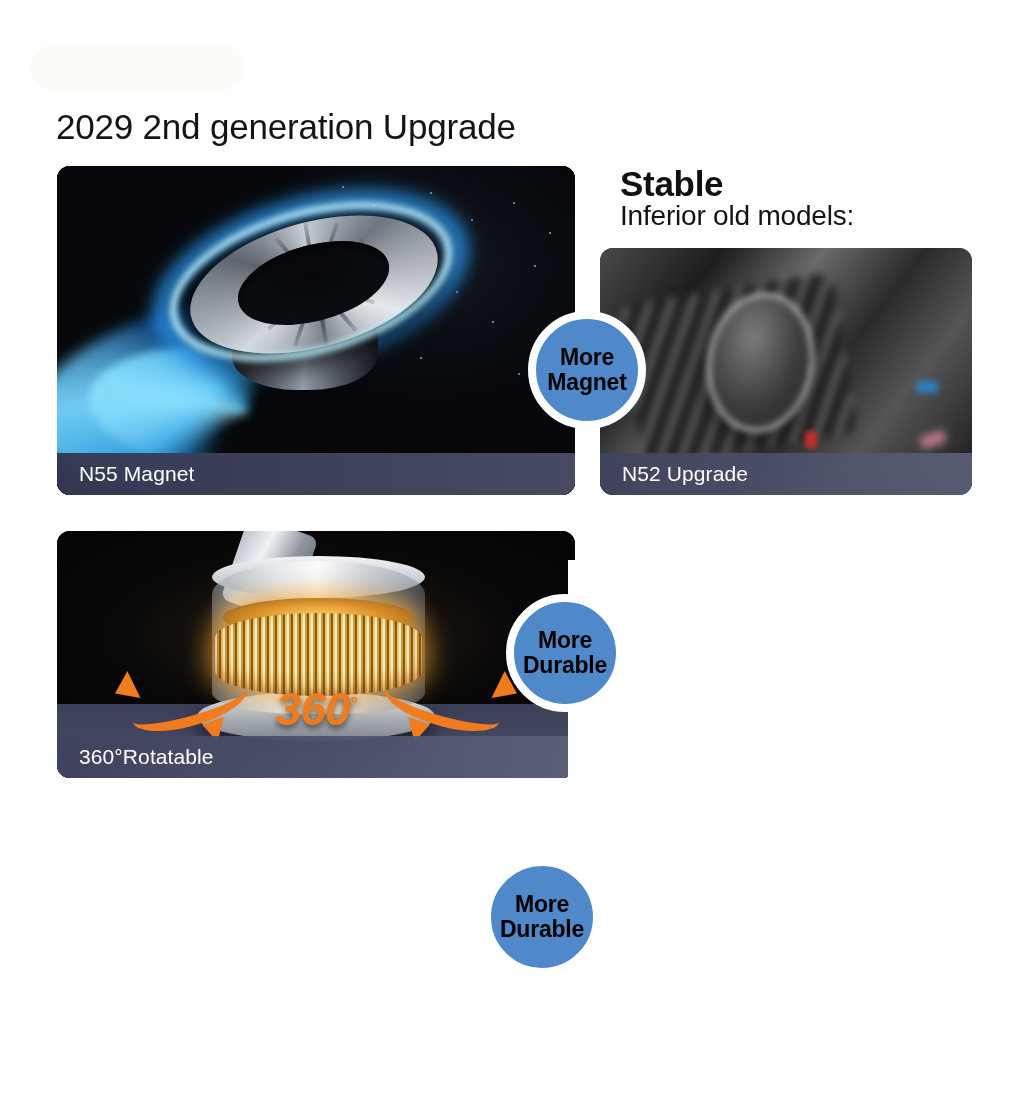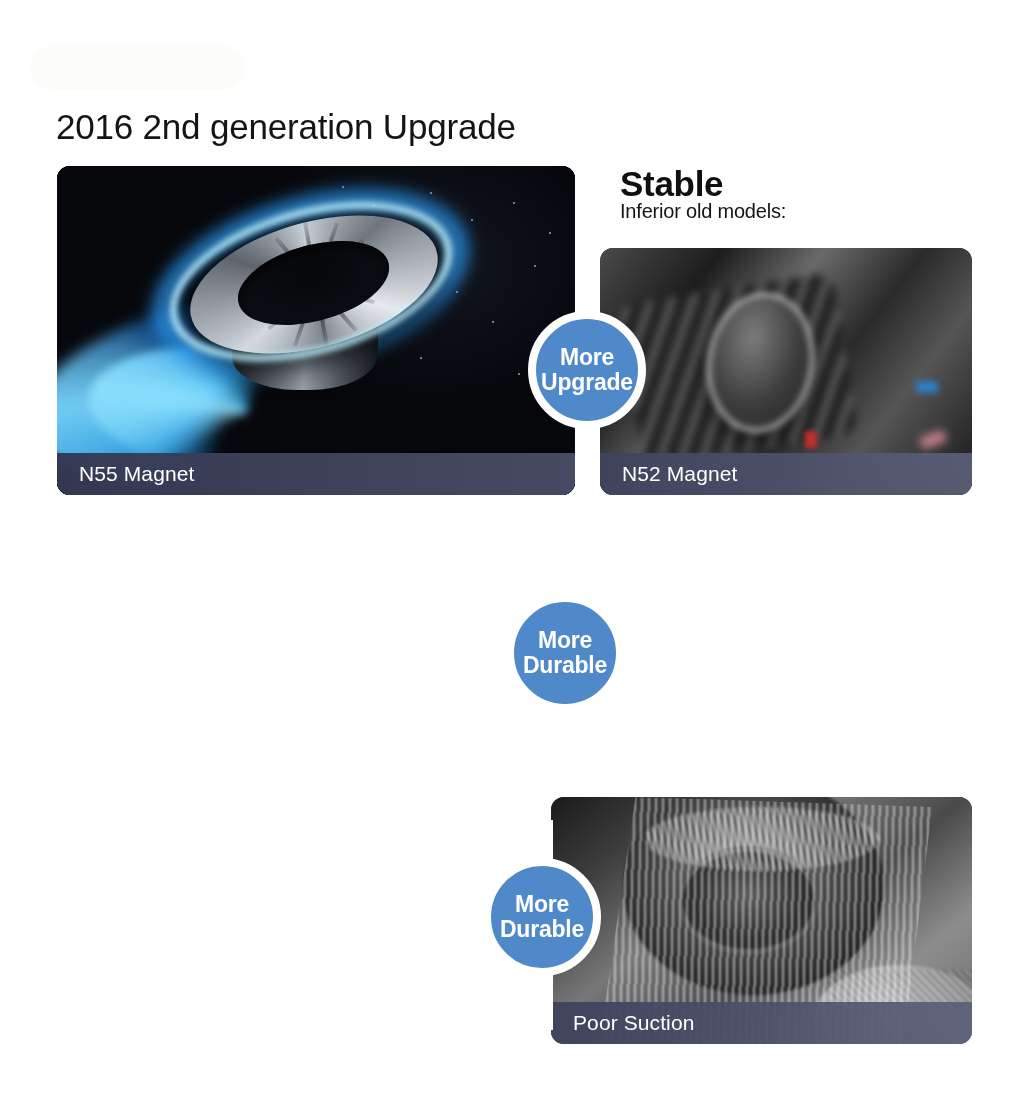--- a/index.html
+++ b/index.html
@@ -23,21 +23,21 @@
     font-size: 35px; font-weight: 400; color: #141414;
     letter-spacing: -0.2px; white-space: nowrap;
   }
   .others-title {
     position: absolute; left: 620px; top: 164px;
     font-size: 35px; font-weight: 700; color: #101010;
     letter-spacing: -0.3px; white-space: nowrap;
   }
   .others-sub {
     position: absolute; left: 620px; top: 200px;
-    font-size: 20px; font-weight: 400; color: #141414;
+    font-size: 28px; font-weight: 400; color: #141414;
     letter-spacing: -0.2px; white-space: nowrap;
   }
 
   
   .card {
     position: absolute; overflow: hidden;
     border-radius: 13px;
     background: #222;
   }
   .card .scene { position: absolute; inset: 0; overflow: hidden; }
@@ -55,21 +55,21 @@
   }
 
   
   .badge {
     position: absolute; z-index: 40;
     width: 118px; height: 118px; border-radius: 50%;
     background: #5089c9;
     border: 8px solid #ffffff;
     display: flex; flex-direction: column;
     align-items: center; justify-content: center;
-    color: #ffffff; font-weight: 700; font-size: 23px;
+    color: #000000; font-weight: 700; font-size: 23px;
     line-height: 1.07; text-align: center;
     letter-spacing: -0.2px;
   }
   .badge span { display: block; }
   .badge-stem {
     position: absolute; z-index: 30;
     width: 13px; background: #ffffff;
   }
 
   
@@ -367,21 +367,21 @@
     filter: blur(1.4px);
   }
 </style>
 </head>
 <body>
 
 <div id="page">
 
   <div class="top-smudge"></div>
 
-  <div class="main-title">2016 2nd generation Upgrade</div>
+  <div class="main-title">2029 2nd generation Upgrade</div>
   <div class="others-title">Stable</div>
   <div class="others-sub">Inferior old models:</div>
 
   <div class="card" style="left:57px; top:166px; width:518px; height:329px;">
     <div class="scene sc-n55">
       <div class="n55-stars">
         <i style="left:72%;top:8%"></i>
           <i style="left:80%;top:16%"></i>
           <i style="left:88%;top:11%"></i>
         <i style="left:66%;top:22%"></i>
@@ -422,49 +422,58 @@
   <div class="card" style="left:600px; top:248px; width:372px; height:247px;">
     <div class="scene sc-n52">
       <div class="n52-blurwrap">
         <div class="n52-vent"></div>
         <div class="n52-puck"></div>
       </div>
       <div class="n52-red"></div>
       <div class="n52-blue"></div>
       <div class="n52-pink"></div>
     </div>
-    <div class="caption">N52 Magnet</div>
+    <div class="caption">N52 Upgrade</div>
   </div>
 
   <div class="badge-stem" style="left:581px; top:250px; height:260px;"></div>
   <div class="badge" style="left:528px; top:311px;">
     <span>More</span>
-    <span>Upgrade</span>
-  </div>
-
+    <span>Magnet</span>
+  </div>
+
+  <div class="card" style="left:57px; top:531px; width:518px; height:247px;">
+    <div class="scene sc-360">
+      <div class="r360-floor"></div>
+      <div class="r360-arm"></div>
+      <div class="r360-hex"></div>
+      <div class="r360-top"></div>
+      <div class="r360-base"></div>
+      <div class="r360-shell"></div>
+      <div class="r360-gear-top"></div>
+      <div class="r360-gear"></div>
+      <div class="r360-arrow left"></div>
+      <div class="r360-arrow right"></div>
+      <div class="r360-head l"></div>
+      <div class="r360-head r"></div>
+      <div class="r360-head2 l"></div>
+      <div class="r360-head2 r"></div>
+      <div class="r360-text"><span>360</span><sup>°</sup></div>
+    </div>
+    <div class="caption">360°Rotatable</div>
+  </div>
 
 
   <div class="badge-stem" style="left:568px; top:560px; height:230px;"></div>
   <div class="badge" style="left:506px; top:594px;">
     <span>More</span>
     <span>Durable</span>
   </div>
 
 
-  <div class="card" style="left:551px; top:797px; width:421px; height:247px;">
-    <div class="scene sc-poor">
-      <div class="poor-pad"></div>
-      <div class="poor-mat"></div>
-      <div class="poor-cup"></div>
-      <div class="poor-ring"></div>
-      <div class="poor-splash"></div>
-      <div class="poor-water"></div>
-    </div>
-    <div class="caption">Poor Suction</div>
-  </div>
 
   <div class="badge-stem" style="left:540px; top:820px; height:210px;"></div>
   <div class="badge" style="left:483px; top:858px;">
     <span>More</span>
     <span>Durable</span>
   </div>
 
 </div>
 
 </body></html>

